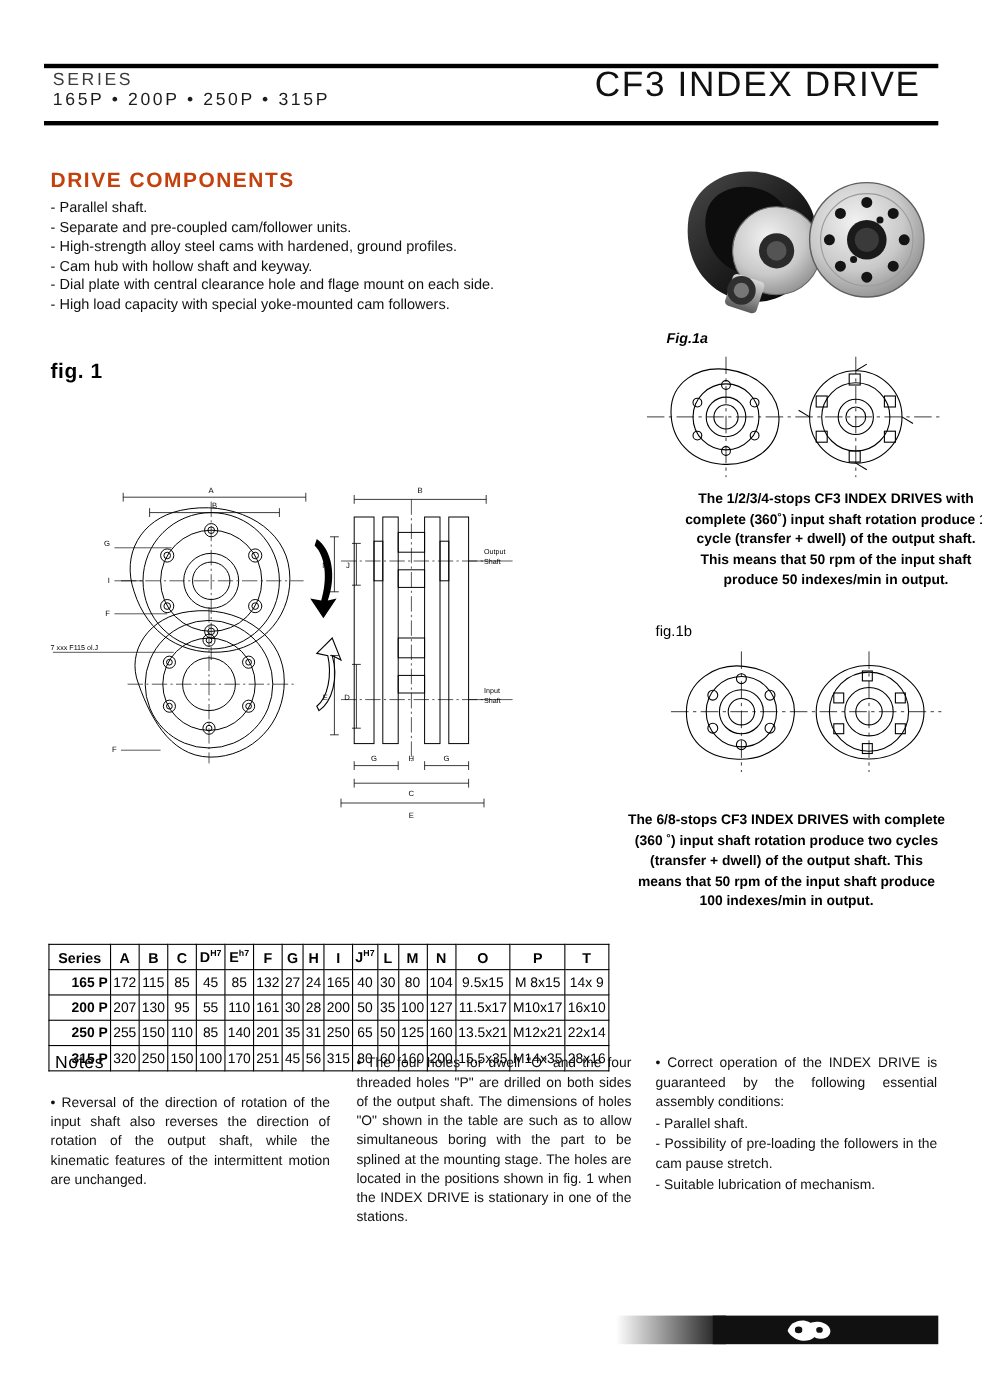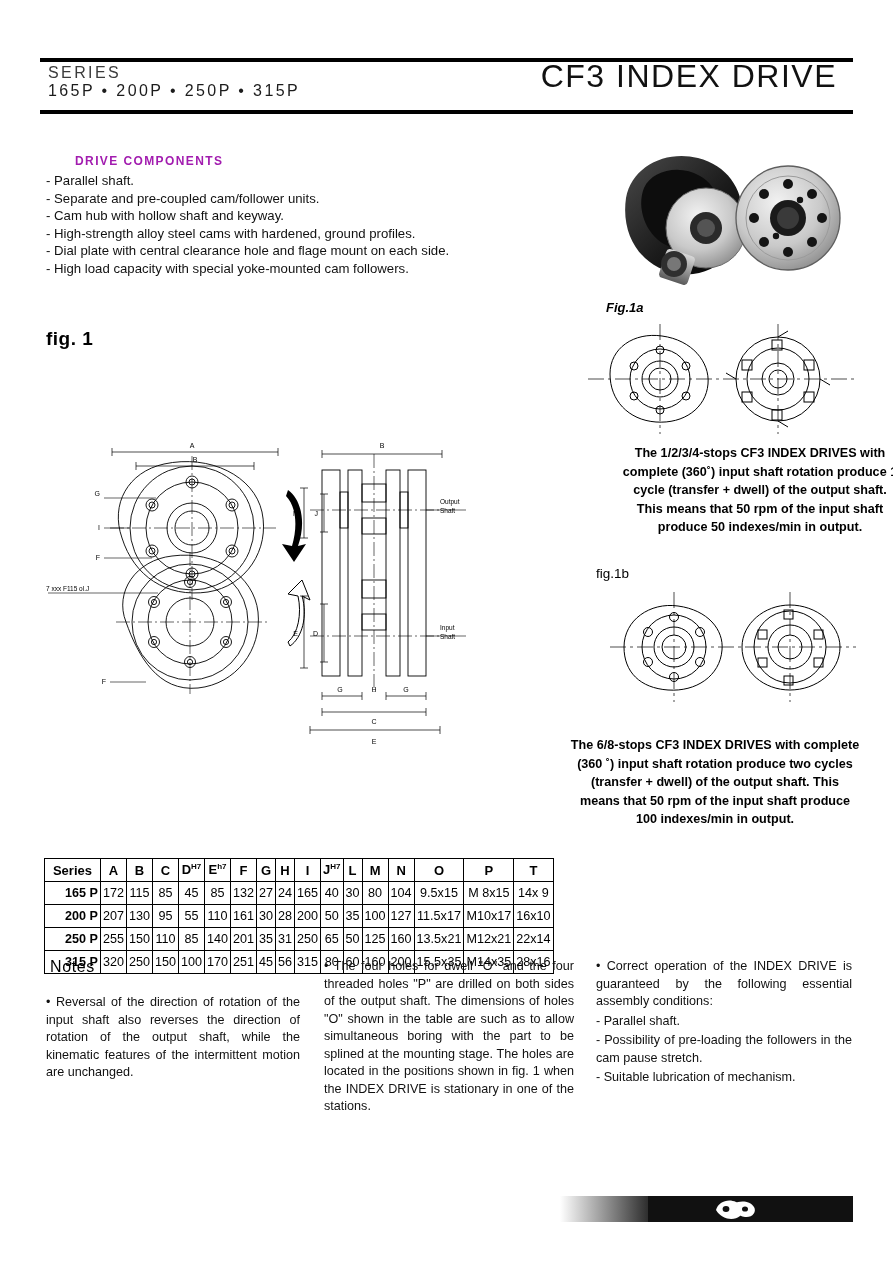--- a/index.html
+++ b/index.html
@@ -61,26 +61,25 @@
     white-space: nowrap;
   }
 
   
   #components {
     position: absolute;
     left: 46px; top: 154px;
     width: 530px;
   }
   #components-title {
-    font-size: 12px;
+    font-size: 19px;
     font-weight: bold;
     letter-spacing: 1.4px;
-    color: #a21caf;
+    color: #c2410c;
     margin-bottom: 4px;
-    margin-left: 29px;
   }
   .comp-line {
     font-size: 13.2px;
     line-height: 17.6px;
     color: #111;
     white-space: nowrap;
   }
 
   
   #fig1-label {
@@ -236,22 +235,22 @@
     <div class="series-models">165P • 200P • 250P • 315P</div>
   </div>
   <div id="doc-title">CF3 INDEX DRIVE</div>
   <div id="header-rule-bottom"></div>
 </div>
 
 <div id="components">
   <div id="components-title">DRIVE COMPONENTS</div>
   <div class="comp-line">- Parallel shaft.</div>
   <div class="comp-line">- Separate and pre-coupled cam/follower units.</div>
+  <div class="comp-line">- High-strength alloy steel cams with hardened, ground profiles.</div>
   <div class="comp-line">- Cam hub with hollow shaft and keyway.</div>
-  <div class="comp-line">- High-strength alloy steel cams with hardened, ground profiles.</div>
   <div class="comp-line">- Dial plate with central clearance hole and flage mount on each side.</div>
   <div class="comp-line">- High load capacity with special yoke-mounted cam followers.</div>
 </div>
 
 <div id="fig1-label">fig. 1</div>
 
 <div id="photo-box">
   <svg width="250" height="160" viewBox="0 0 250 160">
     <defs>
       <radialGradient id="metal" cx="40%" cy="35%" r="70%">

